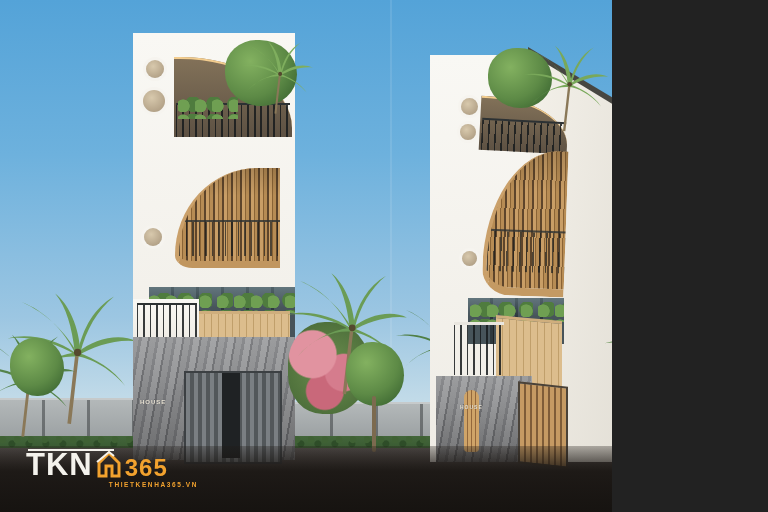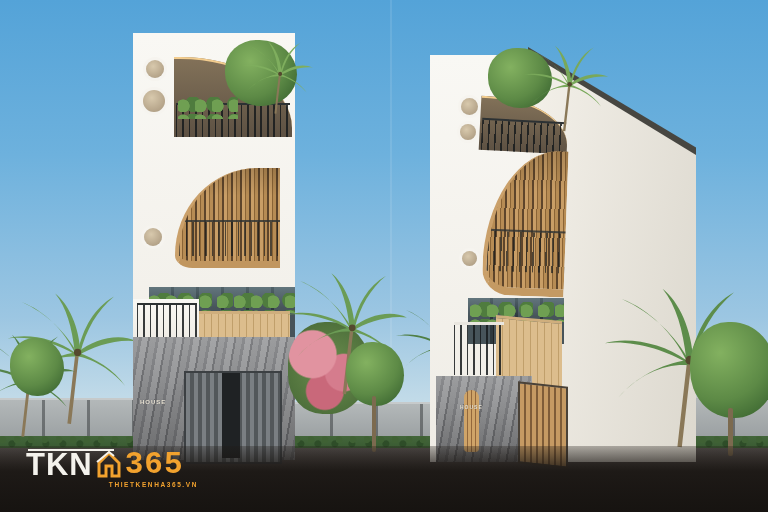--- a/index.html
+++ b/index.html
@@ -1,16 +1,16 @@
 <!DOCTYPE html>
 <html><head>
 <meta charset="utf-8">
 <style>
   html,body{margin:0;padding:0;background:#222;}
-  .stage{position:relative;width:768px;height:512px;overflow:hidden;
+  .stage{position:relative;width:612px;height:512px;overflow:hidden;
          font-family:"Liberation Sans", sans-serif;}
   .p{position:absolute;}
   
   .sky{left:0;top:0;width:768px;height:512px;
        background:linear-gradient(180deg,#54a3d8 0%,#6db1dd 30%,#9cc6e2 62%,#c6dde9 80%,#dde9ee 95%);}
   .seam{left:390px;top:0;width:2px;height:450px;background:rgba(255,255,255,.10);}
   
   .fence{background:linear-gradient(180deg,#b3b8b9,#969b9d);
          border-top:2px solid #c6cacb;}
   .fence .posts{position:absolute;inset:0;
@@ -57,21 +57,21 @@
   .metalgate{background:repeating-linear-gradient(90deg,#7a7f83 0 4px,#52575a 4px 8px);
      border:2px solid #3c4043;}
   .woodgate{background:repeating-linear-gradient(90deg,#c59a63 0 4px,#7e5c38 4px 6px);
      border:2px solid #4a4238;}
   .sign{color:#ece6d8;font-weight:bold;letter-spacing:1px;text-shadow:0 0 1px rgba(0,0,0,.4);}
   
   .footerbar{left:0;top:446px;width:768px;height:66px;z-index:10;
      background:linear-gradient(180deg,rgba(32,27,23,.30) 0%,rgba(24,20,17,.86) 38%,rgba(20,17,14,.93) 100%);}
   .logo-row{display:flex;align-items:flex-end;gap:3px;}
   .logo-tkn{font-size:31px;font-weight:800;color:#f4f2ec;letter-spacing:1px;line-height:.85;}
-  .logo-365{font-size:31px;font-weight:800;color:#F2A22E;letter-spacing:1px;line-height:.85;font-family:Liberation Mono, monospace;}
+  .logo-365{font-size:24px;font-weight:800;color:#F2A22E;letter-spacing:1px;line-height:.85;}
   .logo-sub{color:#F2A22E;font-size:6.5px;font-weight:bold;letter-spacing:1.6px;text-align:right;margin-top:3px;}
   .logo-hot{color:#f2efe8;font-size:10px;font-weight:bold;letter-spacing:2.6px;margin-top:3px;white-space:nowrap;}
 </style>
 </head>
 <body>
 
 <svg width="0" height="0" style="position:absolute">
   <defs>
     <g id="palm">
       <path d="M48,97 C50,78 52,62 54,44" stroke="#8a7858" stroke-width="2.6" fill="none"></path>

